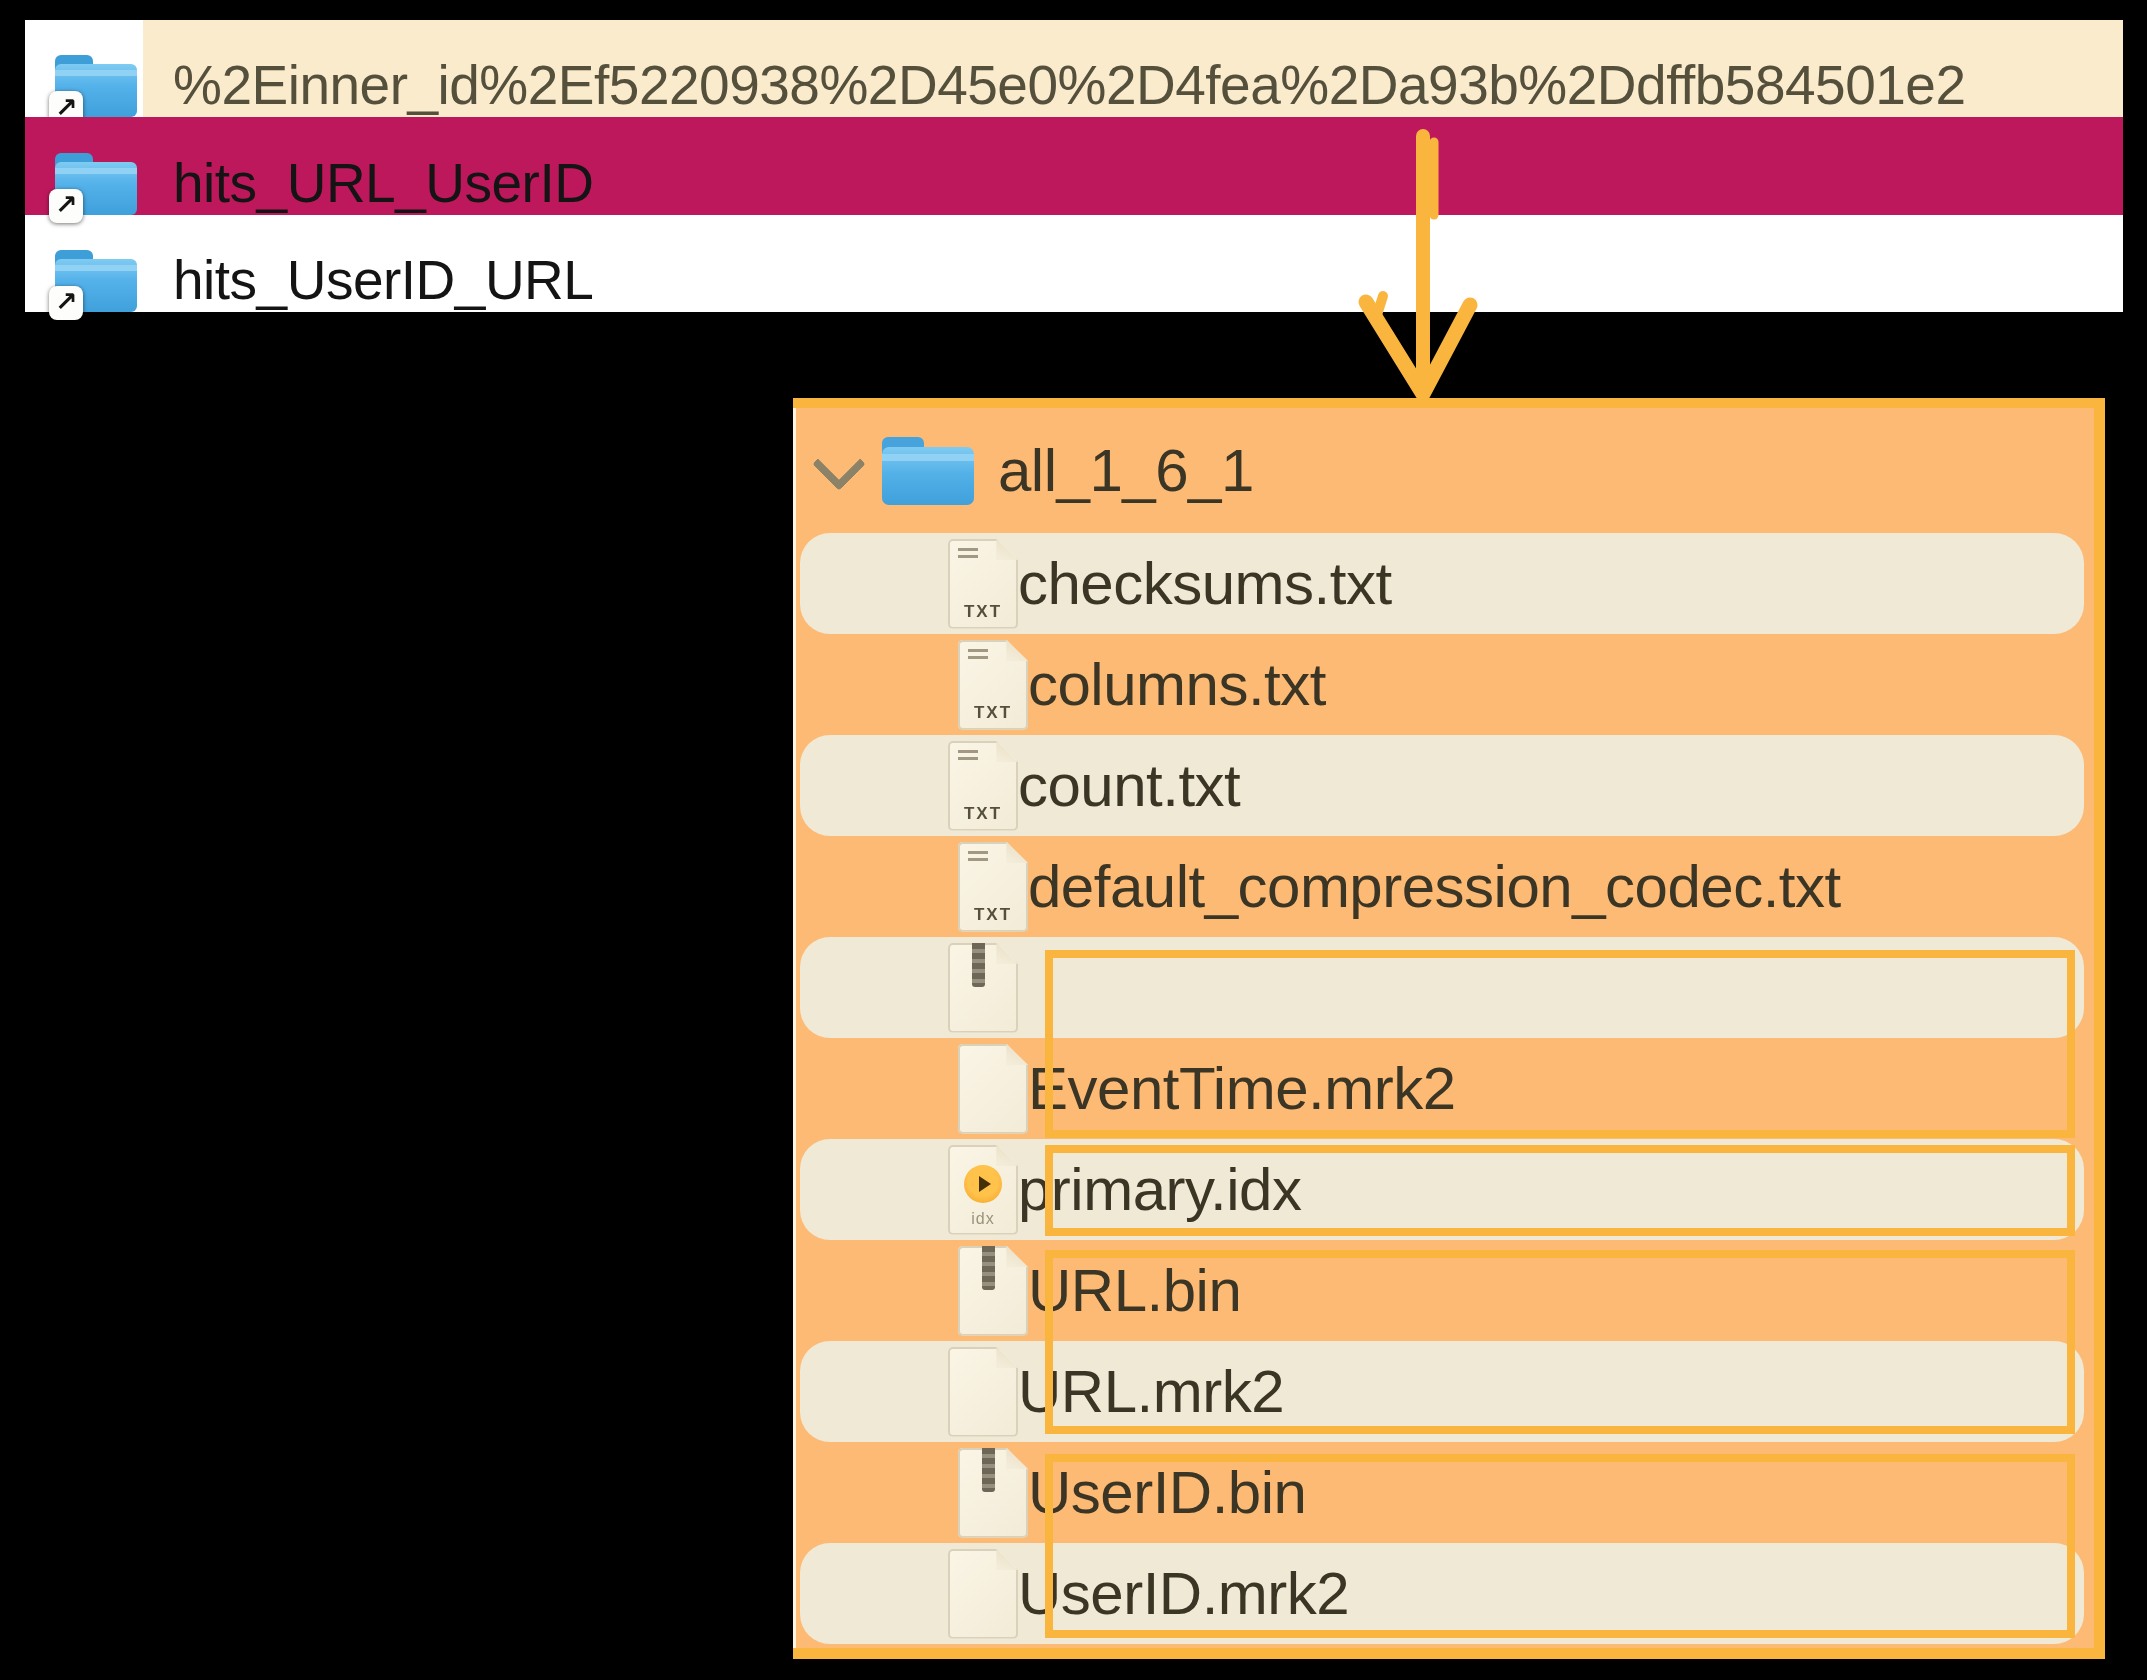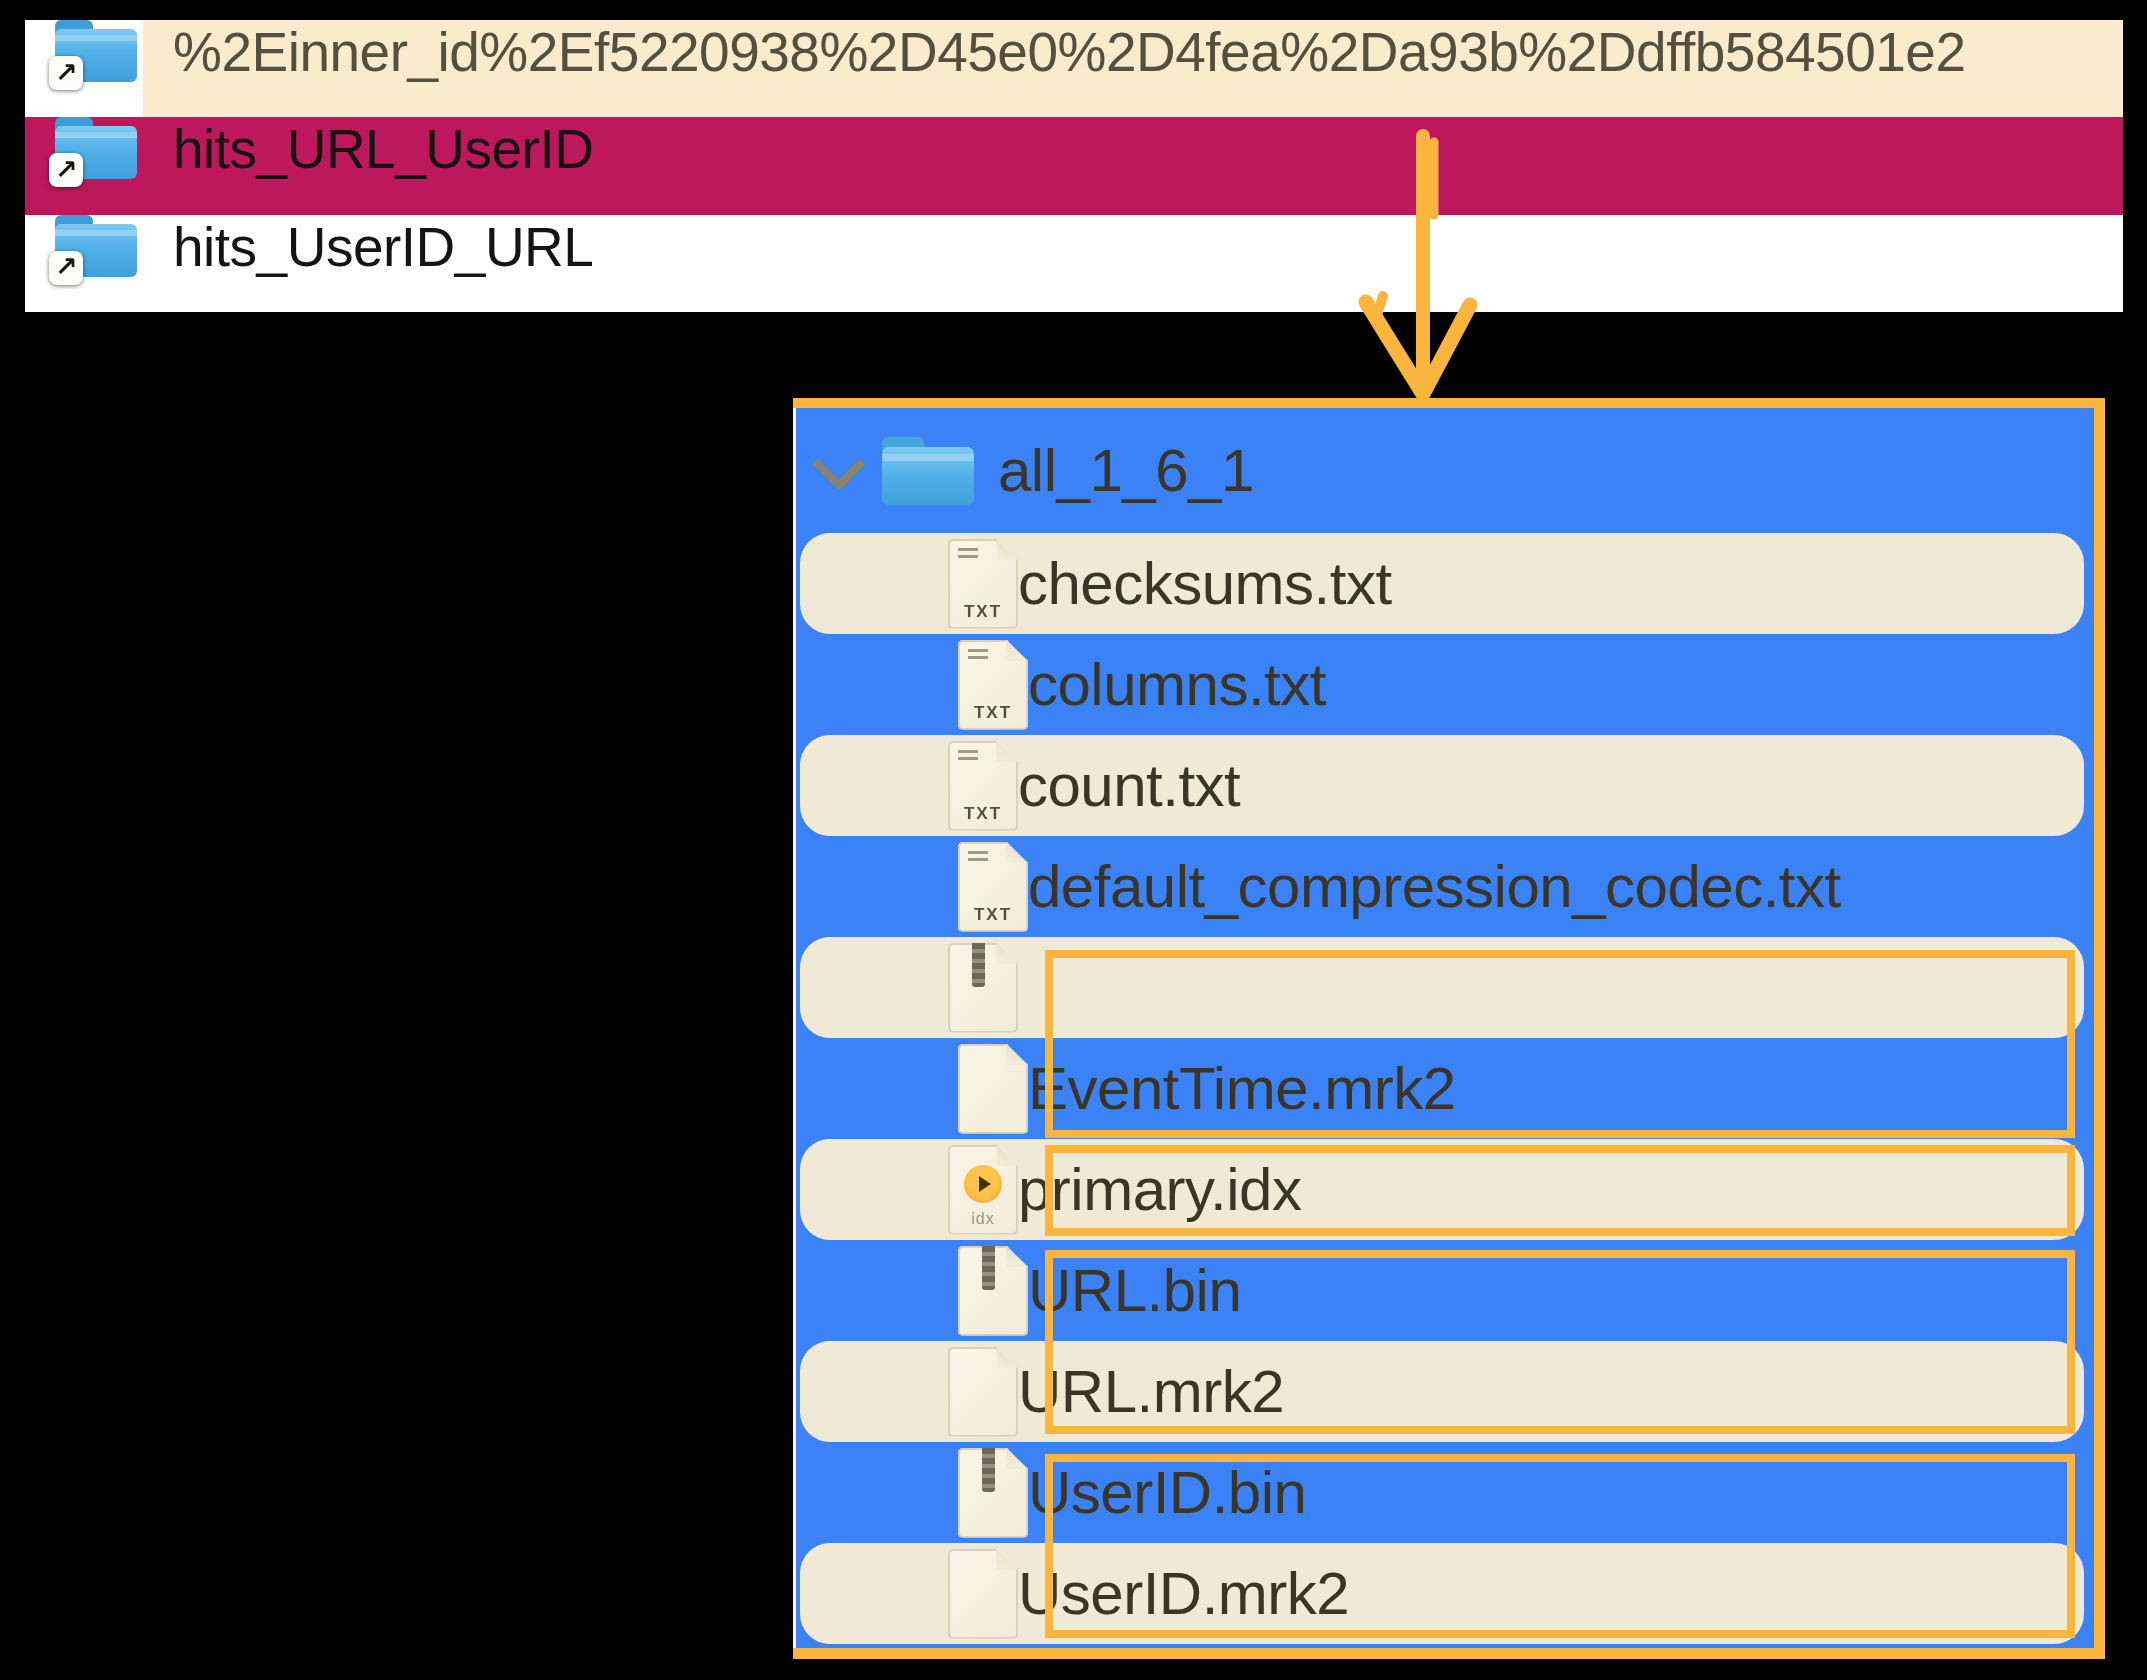--- a/index.html
+++ b/index.html
@@ -6,42 +6,42 @@
   .stage{
     position:relative;width:2147px;height:1680px;background:#000000;overflow:hidden;
     font-family:"Liberation Sans","DejaVu Sans",sans-serif;
   }
 
   
   .finder-panel{
     position:absolute;left:25px;top:20px;width:2098px;height:292px;
     background:#ffffff;display:flex;flex-direction:column;
   }
-  .frow{position:relative;flex:1;display:flex;align-items:flex-start;padding-left:30px;}
+  .frow{position:relative;flex:1;display:flex;align-items:flex-end;padding-left:30px;}
   .frow .hl{position:absolute;left:118px;right:0;top:0;bottom:0;background:#FAEBCD;}
   .frow.gray{background:#be185d;}
   .flabel{position:relative;font-size:55px;letter-spacing:-0.5px;color:#141414;white-space:nowrap;}
   .frow.selected .flabel{color:#55503C;}
 
   
   .folder{position:relative;width:82px;height:62px;margin-right:36px;flex:none;}
   .folder .tab{position:absolute;top:0;left:0;width:38px;height:16px;background:#3E9FD8;border-radius:6px 6px 0 0;}
   .folder .fbody{position:absolute;top:9px;left:0;right:0;bottom:0;border-radius:6px;
     background:linear-gradient(180deg,#7FCBF2 0%,#55B2EA 40%,#3FA0DB 100%);}
   .folder .fbody::before{content:"";position:absolute;top:6px;left:0;right:0;height:6px;background:#9AD6F5;opacity:.8;}
   .alias-badge{position:absolute;left:-6px;bottom:-8px;width:34px;height:34px;background:#FDFDFC;
     border-radius:8px;box-shadow:0 1px 4px rgba(0,0,0,.55);display:flex;align-items:center;justify-content:center;}
   .alias-badge::before{content:"\2197";font-size:27px;font-weight:700;color:#151515;line-height:1;}
 
   
   .arrow-svg{position:absolute;left:0;top:0;pointer-events:none;}
 
   
   .tree-panel{
-    position:absolute;left:793px;top:398px;width:1312px;height:1261px;background:#3b82f6;
+    position:absolute;left:793px;top:398px;width:1312px;height:1261px;background:#fdba74;
     border-top:10px solid #FAB53F;border-right:11px solid #FAB53F;border-bottom:11px solid #FAB53F;
     box-sizing:border-box;box-shadow:inset 3px 0 0 #FCF4DE;
   }
   .trow{display:flex;align-items:center;position:relative;}
   .trow.folder-row{height:125px;padding-left:27px;}
   .trow.file-row{height:101px;padding-left:165px;}
   .trow.alt{background:#F0E9D6;border-radius:30px;margin:0 10px 0 7px;}
   .trow.alt.file-row{padding-left:148px;} 
   .tlabel{font-size:60px;letter-spacing:-0.5px;color:#3B3525;white-space:nowrap;position:relative;}
 

